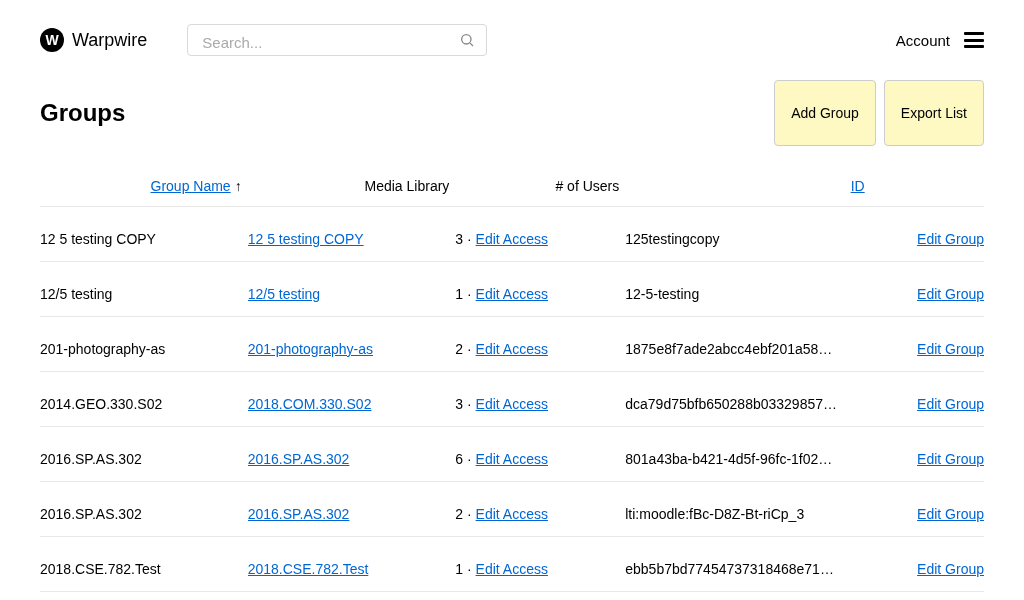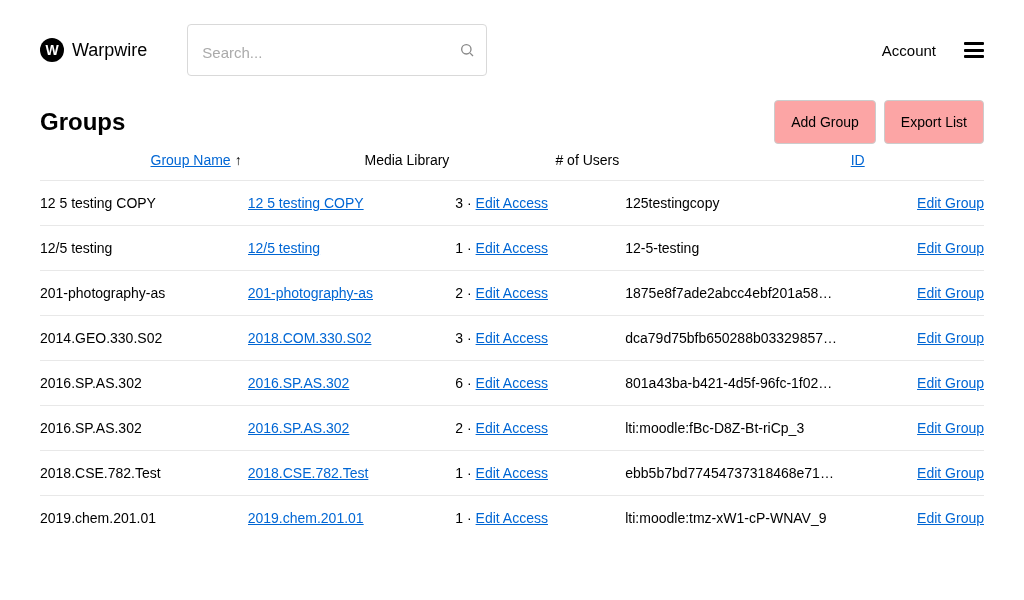--- a/index.html
+++ b/index.html
@@ -33,21 +33,21 @@
       color: #fff;
       font-weight: 700;
       font-size: 14px;
     }
     .search-wrap {
       margin-left: 40px;
       position: relative;
     }
     .search-input {
       width: 300px;
-      height: 52px;
+      height: 32px;
       border: 1px solid #d9d9d9;
       border-radius: 4px;
       padding: 4px 40px 0 14px;
       font-size: 15px;
       color: #333;
       outline: none;
     }
     .search-input::placeholder { color: #aaa; }
     .search-icon {
       position: absolute;
@@ -55,21 +55,21 @@
       top: 50%;
       transform: translateY(-50%);
       width: 16px;
       height: 16px;
       color: #888;
     }
     .header-right {
       margin-left: auto;
       display: flex;
       align-items: center;
-      gap: 28px;
+      gap: 14px;
       font-size: 15px;
     }
     .menu-icon {
       width: 20px;
       height: 16px;
       display: flex;
       flex-direction: column;
       justify-content: space-between;
       cursor: pointer;
     }
@@ -78,35 +78,36 @@
       height: 3px;
       background: #000;
       border-radius: 1px;
     }
     .content {
       padding: 8px 40px 20px 40px;
     }
     .title-row {
       display: flex;
       align-items: center;
+      margin-bottom: 24px;
     }
     .page-title {
       font-size: 24px;
       font-weight: 700;
     }
     .btns {
       margin-left: auto;
       display: flex;
       gap: 8px;
     }
     .btn {
-      background: #fca5a5;
+      background: #fef9c3;
       border: 1px solid #ccc;
       border-radius: 4px;
-      padding: 13px 16px;
+      padding: 24px 16px;
       font-size: 14px;
       cursor: pointer;
     }
     table {
       width: 100%;
       border-collapse: collapse;
     }
     thead th {
       text-align: right;
       font-weight: 400;
@@ -115,21 +116,21 @@
     }
     thead th.link-col a, thead th.link-col span.linklike {
       color: #0066d4;
       text-decoration: underline;
       cursor: pointer;
     }
     tbody tr {
       border-top: 1px solid #e8e8e8;
     }
     tbody td {
-      padding: 14px 6px 14px 0;
+      padding: 24px 6px 14px 0;
       font-size: 14px;
       white-space: nowrap;
       overflow: hidden;
       text-overflow: ellipsis;
     }
     td.col-id {
       max-width: 210px;
     }
     .link {
       color: #0066d4;

